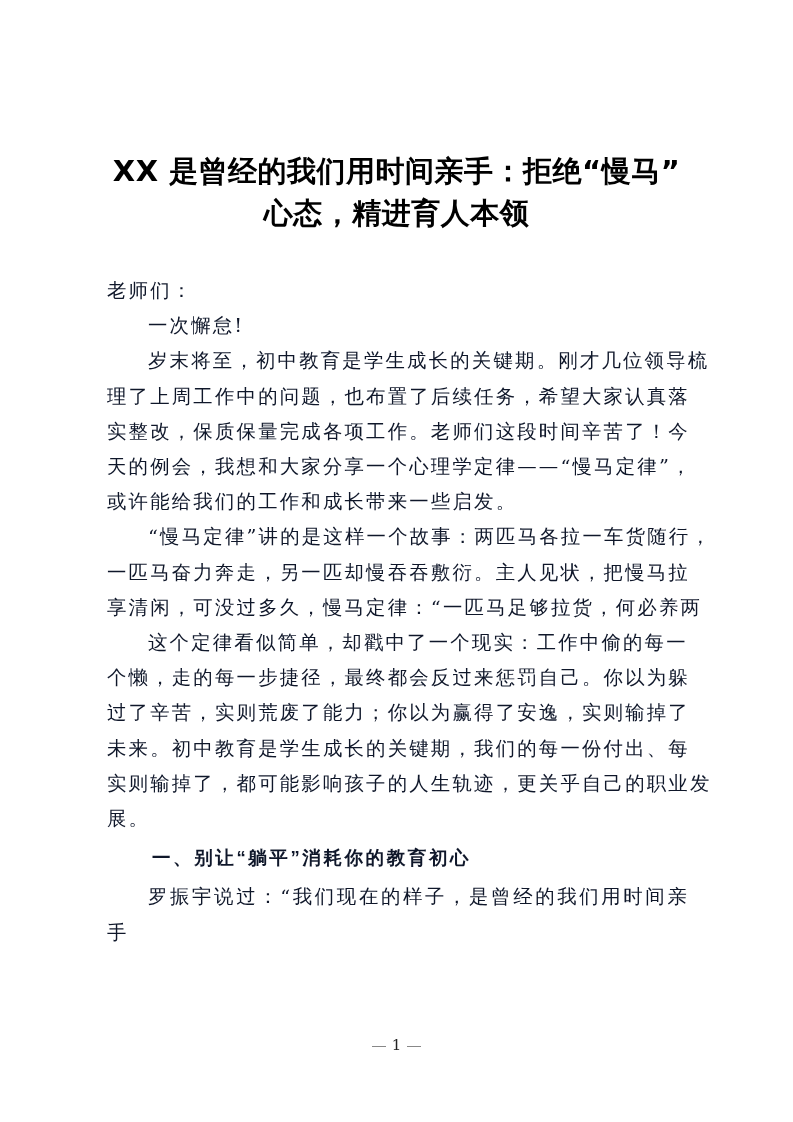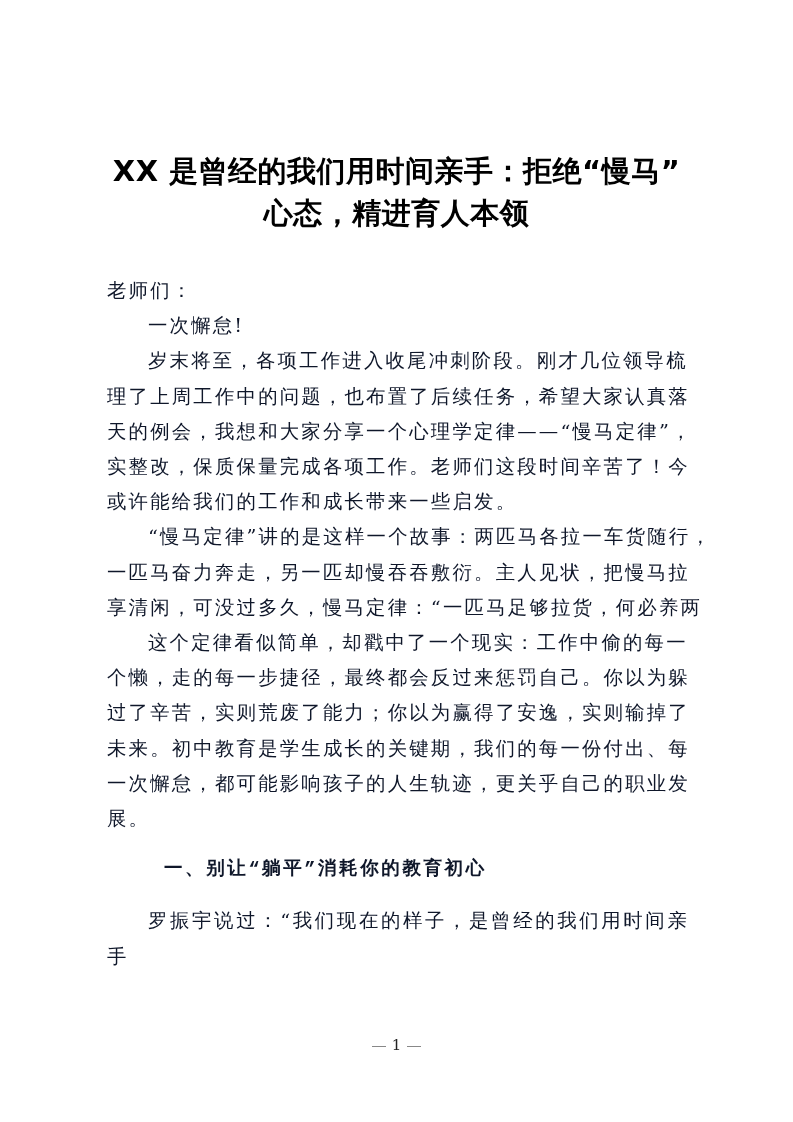--- a/index.html
+++ b/index.html
@@ -45,23 +45,23 @@
       color: #0f172a;
     }
     .p {
       margin: 0;
       text-align: justify;
       text-align-last: left;
       letter-spacing: 2.2px;
     }
     .indent { text-indent: 41px; }
     .heading1 {
-      margin: 16px;
+      margin: 4px;
       text-indent: 41px;
-      font-family: Liberation Mono, monospace;
+      font-family: Liberation Sans, sans-serif;
       font-weight: bold;
       letter-spacing: 2.6px;
       font-size: 18.5px;
     }
     .line-row { display: block; white-space: nowrap; }
     .footer {
       position: absolute;
       top: 1036px;
       left: 0;
       width: 793px;
@@ -86,39 +86,39 @@
   <div class="title">
     <span class="line">XX 是曾经的我们用时间亲手：拒绝“慢马”</span>
     <span class="line">心态，精进育人本领</span>
   </div>
 
   <div class="body-text">
     <p class="p">老师们：</p>
     <p class="p indent">一次懈怠!</p>
 
     <p class="p">
-      <span class="line-row indent-row" style="padding-left:41px">岁末将至，各项工作进入收尾冲刺阶段。刚才几位领导梳</span>
+      <span class="line-row indent-row" style="padding-left:41px">岁末将至，初中教育是学生成长的关键期。刚才几位领导梳</span>
       <span class="line-row">理了上周工作中的问题，也布置了后续任务，希望大家认真落</span>
+      <span class="line-row">实整改，保质保量完成各项工作。老师们这段时间辛苦了！今</span>
       <span class="line-row">天的例会，我想和大家分享一个心理学定律——“慢马定律”，</span>
-      <span class="line-row">实整改，保质保量完成各项工作。老师们这段时间辛苦了！今</span>
       <span class="line-row">或许能给我们的工作和成长带来一些启发。</span>
     </p>
 
     <p class="p">
       <span class="line-row" style="padding-left:41px">“慢马定律”讲的是这样一个故事：两匹马各拉一车货随行，</span>
       <span class="line-row">一匹马奋力奔走，另一匹却慢吞吞敷衍。主人见状，把慢马拉</span>
       <span class="line-row">享清闲，可没过多久，慢马定律：“一匹马足够拉货，何必养两</span>
     </p>
 
     <p class="p">
       <span class="line-row" style="padding-left:41px">这个定律看似简单，却戳中了一个现实：工作中偷的每一</span>
       <span class="line-row">个懒，走的每一步捷径，最终都会反过来惩罚自己。你以为躲</span>
       <span class="line-row">过了辛苦，实则荒废了能力；你以为赢得了安逸，实则输掉了</span>
       <span class="line-row">未来。初中教育是学生成长的关键期，我们的每一份付出、每</span>
-      <span class="line-row">一次懈怠，都可能影响孩子的人生轨迹，更关乎自己的职业发</span>
+      <span class="line-row">实则输掉了，都可能影响孩子的人生轨迹，更关乎自己的职业发</span>
       <span class="line-row">展。</span>
     </p>
 
     <p class="heading1">一、别让“躺平”消耗你的教育初心</p>
 
     <p class="p indent">罗振宇说过：“我们现在的样子，是曾经的我们用时间亲手</p>
   </div>
 
   <div class="footer">
     <span class="dash"></span><span>1</span><span class="dash"></span>

